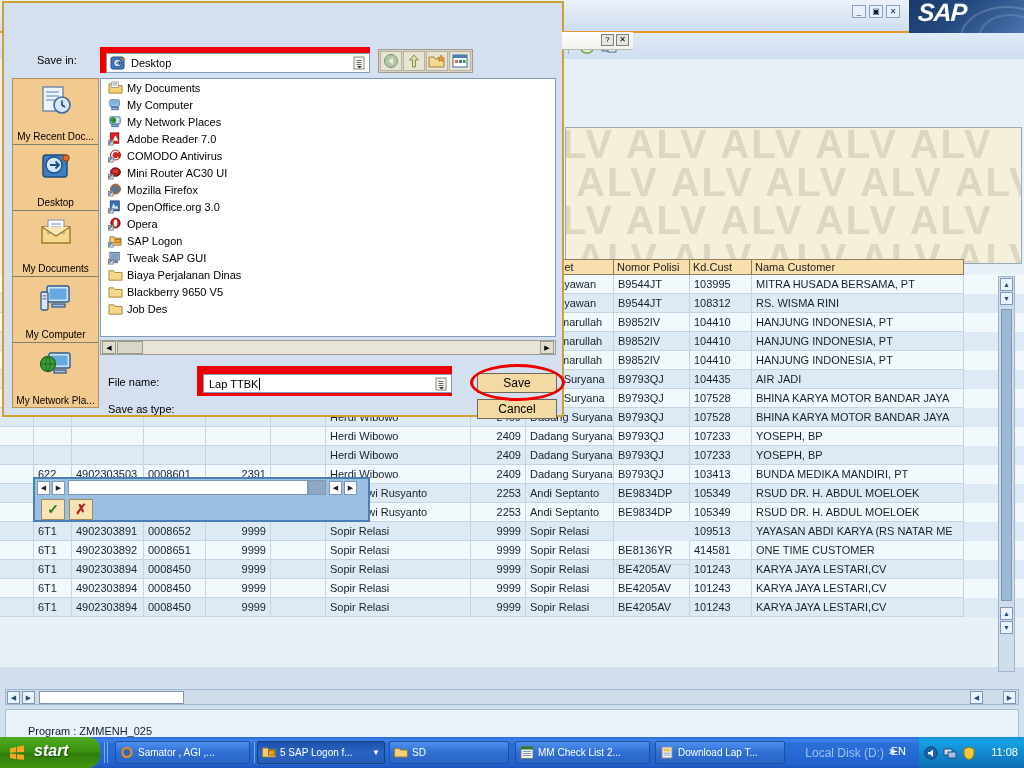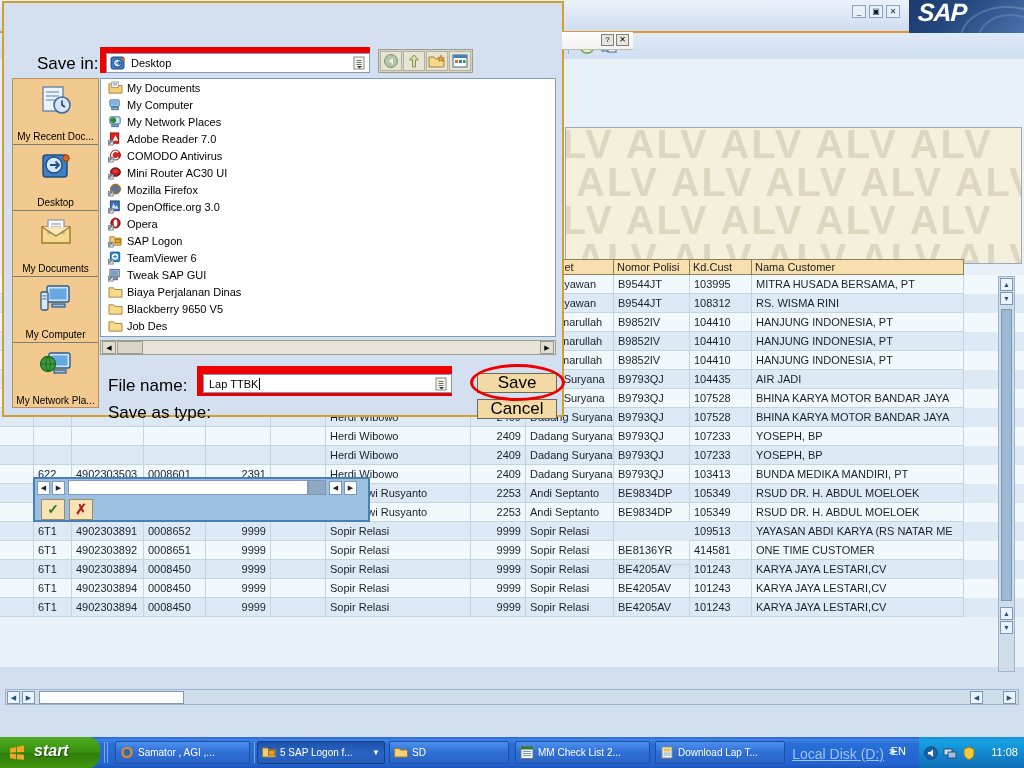--- a/index.html
+++ b/index.html
@@ -87,21 +87,21 @@
   #dlg-title{position:absolute;left:0;top:0;width:629px;height:18px;
     background:linear-gradient(to bottom,#fefefe,#f2f2ef);
     border-bottom:1px solid #b9b9ad;box-sizing:border-box;margin-top:29px;}
   #dlg-title .t{position:absolute;left:6px;top:2px;font-size:11px;color:#000;font-weight:normal;}
   #dlg-title .btns{position:absolute;right:4px;top:2px;display:flex;gap:2px;}
   #dlg-title .db{width:13px;height:12px;border:1px solid #808078;background:#e6e6df;
     font-size:8px;line-height:10px;text-align:center;color:#000;box-sizing:border-box;}
   #dlg-body{position:absolute;left:0;top:18px;width:558px;height:394px;
     background:#d4dfef;}
   
-  .lbl{font-size:17px;color:#000;}
+  .lbl{font-size:11px;color:#000;}
   #savein-label{position:absolute;left:33px;top:33px;}
   #savein-wrap{position:absolute;left:96px;top:26px;width:270px;height:26px;
     border:3px solid #ee0000;box-sizing:border-box;background:#ee0000;}
   #savein-combo{position:absolute;left:3px;top:3px;width:264px;height:20px;
     background:#fff;border:1px solid #7f9db9;box-sizing:border-box;display:flex;align-items:center;}
   #savein-combo .ficon{width:16px;height:15px;margin-left:3px;}
   #savein-combo .txt{margin-left:5px;font-size:11px;color:#000;}
   #savein-combo .drop{position:absolute;right:3px;top:2px;width:13px;height:14px;}
   #nav-toolbar{position:absolute;left:374px;top:28px;display:flex;gap:1px;
     border:1px solid #9d9d8f;background:#d6d3c4;padding:1px;}
@@ -132,21 +132,21 @@
     border:1px solid #7f9db9;box-sizing:border-box;display:flex;align-items:center;}
   #fn-input .fnv{margin-left:5px;font-size:11px;color:#000;}
   #fn-input .caret{width:1px;height:12px;background:#000;margin-left:1px;}
   #fn-input .drop{position:absolute;right:3px;top:2px;width:13px;height:14px;}
   #st-label{position:absolute;left:104px;top:382px;}
   #st-combo{position:absolute;left:196px;top:379px;width:249px;height:18px;background:#fff;
     border:1px solid #7f9db9;box-sizing:border-box;display:flex;align-items:center;}
   #st-combo .stv{margin-left:5px;font-size:11px;color:#000;}
   #st-combo .drop{position:absolute;right:3px;top:2px;width:13px;height:14px;}
   .dlgbtn{position:absolute;width:80px;height:20px;background:#f3d9a3;border:1px solid #6f6a58;
-    box-sizing:border-box;font-size:17px;color:#000;text-align:center;line-height:18px;}
+    box-sizing:border-box;font-size:12px;color:#000;text-align:center;line-height:18px;}
   #save-btn{left:473px;top:352px;}
   #cancel-btn{left:473px;top:378px;}
   #save-ellipse{position:absolute;left:466px;top:343px;width:95px;height:37px;
     border:3px solid #ee0000;border-radius:50%;box-sizing:border-box;pointer-events:none;}
   
   #taskbar{position:absolute;left:0;top:737px;width:1024px;height:31px;
     background:linear-gradient(to bottom,#2e68d8 0%,#3c82e8 10%,#2a6fd8 22%,#2263cf 88%,#1a55bb 100%);}
   #startbtn{position:absolute;left:0;top:0;width:100px;height:31px;
     background:linear-gradient(to bottom,#4daa20 0%,#3d9412 45%,#2f7d0b 55%,#43970f 100%);
     border-top-right-radius:12px;border-bottom-right-radius:12px;}
@@ -162,21 +162,21 @@
   .tbtn.active{background:linear-gradient(to bottom,#1d52ab,#2963c2 50%,#245cb8);
     border:1px solid #14407f;}
   .tbtn .ti{width:14px;height:13px;margin-right:4px;flex:0 0 auto;}
   .tbtn .tlabel{overflow:hidden;text-overflow:ellipsis;}
   #tray{position:absolute;right:0;top:0;width:105px;height:31px;
     background:linear-gradient(to bottom,#1a8ed6 0%,#16a2e4 14%,#1383cc 60%,#0f6fb4 100%);
     display:flex;align-items:center;}
   #tray .clock{position:absolute;right:6px;top:9px;font-size:11px;color:#fff;}
   .trayico{width:14px;height:14px;margin-left:5px;}
   #langbox{position:absolute;right:118px;top:8px;font-size:11px;color:#fff;}
-  #localdisk{position:absolute;right:140px;top:9px;font-size:14px;color:#9dc3ef;text-decoration:underline;}
+  #localdisk{position:absolute;right:140px;top:9px;font-size:12px;color:#9dc3ef;}
   #chev{position:absolute;right:128px;top:6px;font-size:13px;color:#cfe2fb;font-weight:bold;}
 </style>
 </head>
 <body>
 
 <div id="sap-window">
 
   <div id="sap-titlebar">
     <div class="wincontrols">
       <div class="wb">_</div>
@@ -500,20 +500,23 @@
 
     <div id="grid-hscroll">
       <div class="sbtn" style="margin-left:1px;">◀</div>
       <div class="sbtn" style="margin-left:2px;">▶</div>
       <div class="sthumb" style="width:145px;height:13px;margin-left:4px;background:#ffffff;"></div>
       <div style="flex:1"></div>
       <div class="sbtn" style="margin-right:20px;">◀</div>
       <div class="sbtn" style="margin-right:2px;">▶</div>
     </div>
 
+    <div id="prog-panel">
+      <div class="ptext">Program : ZMMENH_025</div>
+    </div>
 
     <div id="statusbar">
       <div style="flex:1"></div>
 
     </div>
 
     <div id="edit-float">
       <div class="ef-row1">
         <div class="minibtn">◀</div>
         <div class="minibtn" style="margin-left:2px;">▶</div>
@@ -730,30 +733,20 @@
           <span class="fl">Opera</span>
         </div>
         <div class="fitem">
           <span class="fi"><svg width="15" height="14" viewBox="0 0 16 15">
               <path d="M2 3h4.5l1 1.5H14V12H2z" fill="#f3cf7a" stroke="#9c7c2c"></path>
               <rect x="7.5" y="5.5" width="5.5" height="4" fill="#e8a53a" stroke="#9c6b12"></rect>
               <rect x="0.5" y="9" width="5" height="5" fill="#e9e9e9" stroke="#808080"></rect>
               <path d="M2 13l0-2.5 2.5 0" stroke="#1a3f80" fill="none"></path>
             </svg></span>
           <span class="fl">SAP Logon</span>
-        </div>
-        <div class="fitem">
-          <span class="fi"><svg width="15" height="14" viewBox="0 0 16 15">
-              <rect x="2.5" y="1.2" width="10" height="10" rx="1" fill="#2f8fd8" stroke="#15557f"></rect>
-              <circle cx="7.5" cy="6" r="3.4" fill="#fff"></circle>
-              <path d="M5.3 6h4.4M7.5 3.9v4.2" stroke="#2f8fd8" stroke-width="1.2"></path>
-              <rect x="0.5" y="9" width="5" height="5" fill="#e9e9e9" stroke="#808080"></rect>
-              <path d="M2 13l0-2.5 2.5 0" stroke="#1a3f80" fill="none"></path>
-            </svg></span>
-          <span class="fl">TeamViewer 6</span>
         </div>
         <div class="fitem">
           <span class="fi"><svg width="15" height="14" viewBox="0 0 16 15">
               <rect x="2" y="1.5" width="10" height="8" fill="#cfd9e6" stroke="#4a6788"></rect>
               <rect x="3" y="2.5" width="8" height="6" fill="#7f9ec4"></rect>
               <rect x="4" y="10.5" width="6" height="2" fill="#97a8bb" stroke="#4a6788"></rect>
               <rect x="0.5" y="9" width="5" height="5" fill="#e9e9e9" stroke="#808080"></rect>
               <path d="M2 13l0-2.5 2.5 0" stroke="#1a3f80" fill="none"></path>
             </svg></span>
           <span class="fl">Tweak SAP GUI</span>

